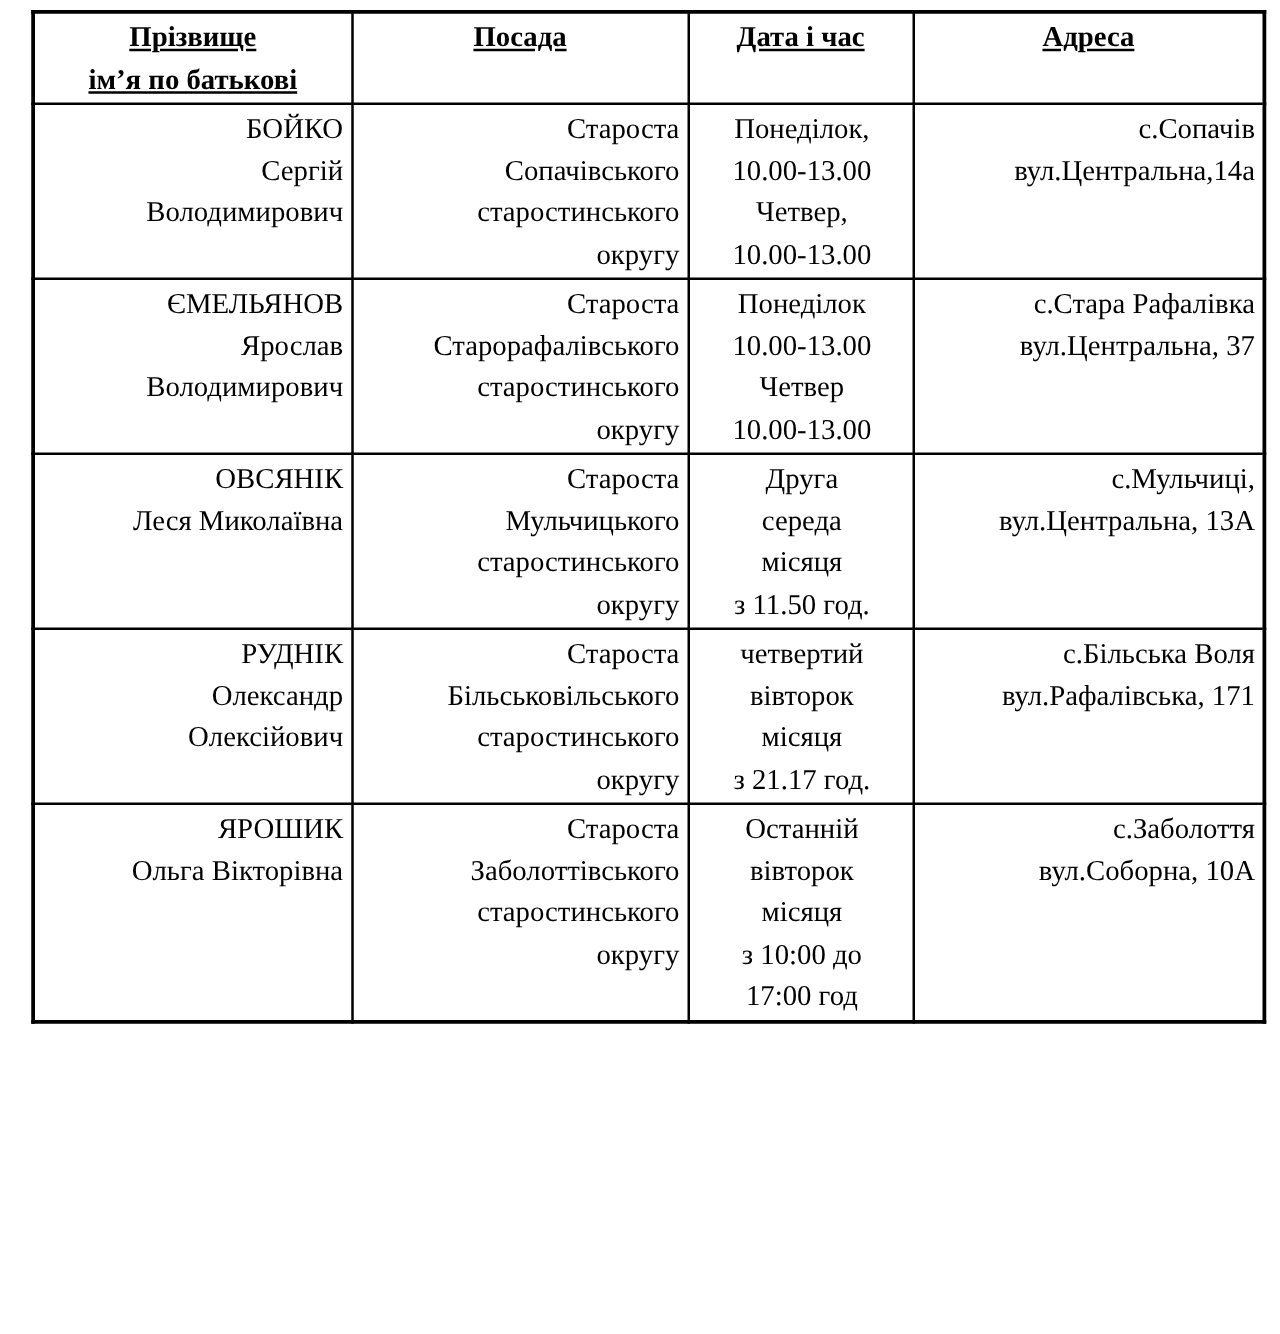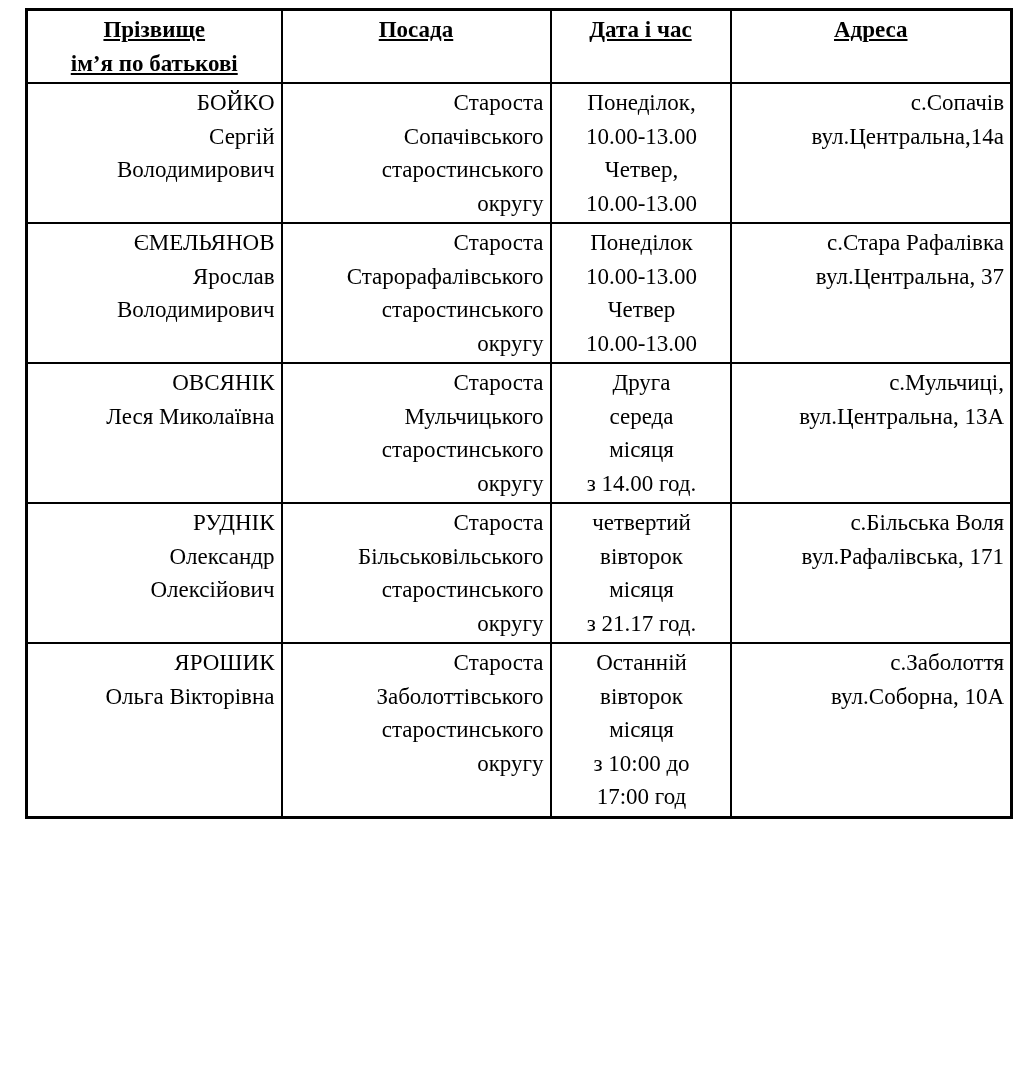--- a/index.html
+++ b/index.html
@@ -106,21 +106,21 @@
       <tr class="r">
         <td class="left">ОВСЯНІК
 Леся Миколаївна</td>
         <td class="left">Староста
 Мульчицького
 старостинського
 округу</td>
         <td class="center">Друга
 середа
 місяця
-з 14.00 год.</td>
+з 11.50 год.</td>
         <td class="left">с.Мульчиці,
 вул.Центральна, 13А</td>
       </tr>
       <tr class="r">
         <td class="left">РУДНІК
 Олександр
 Олексійович</td>
         <td class="left">Староста
 Більськовільського
 старостинського

